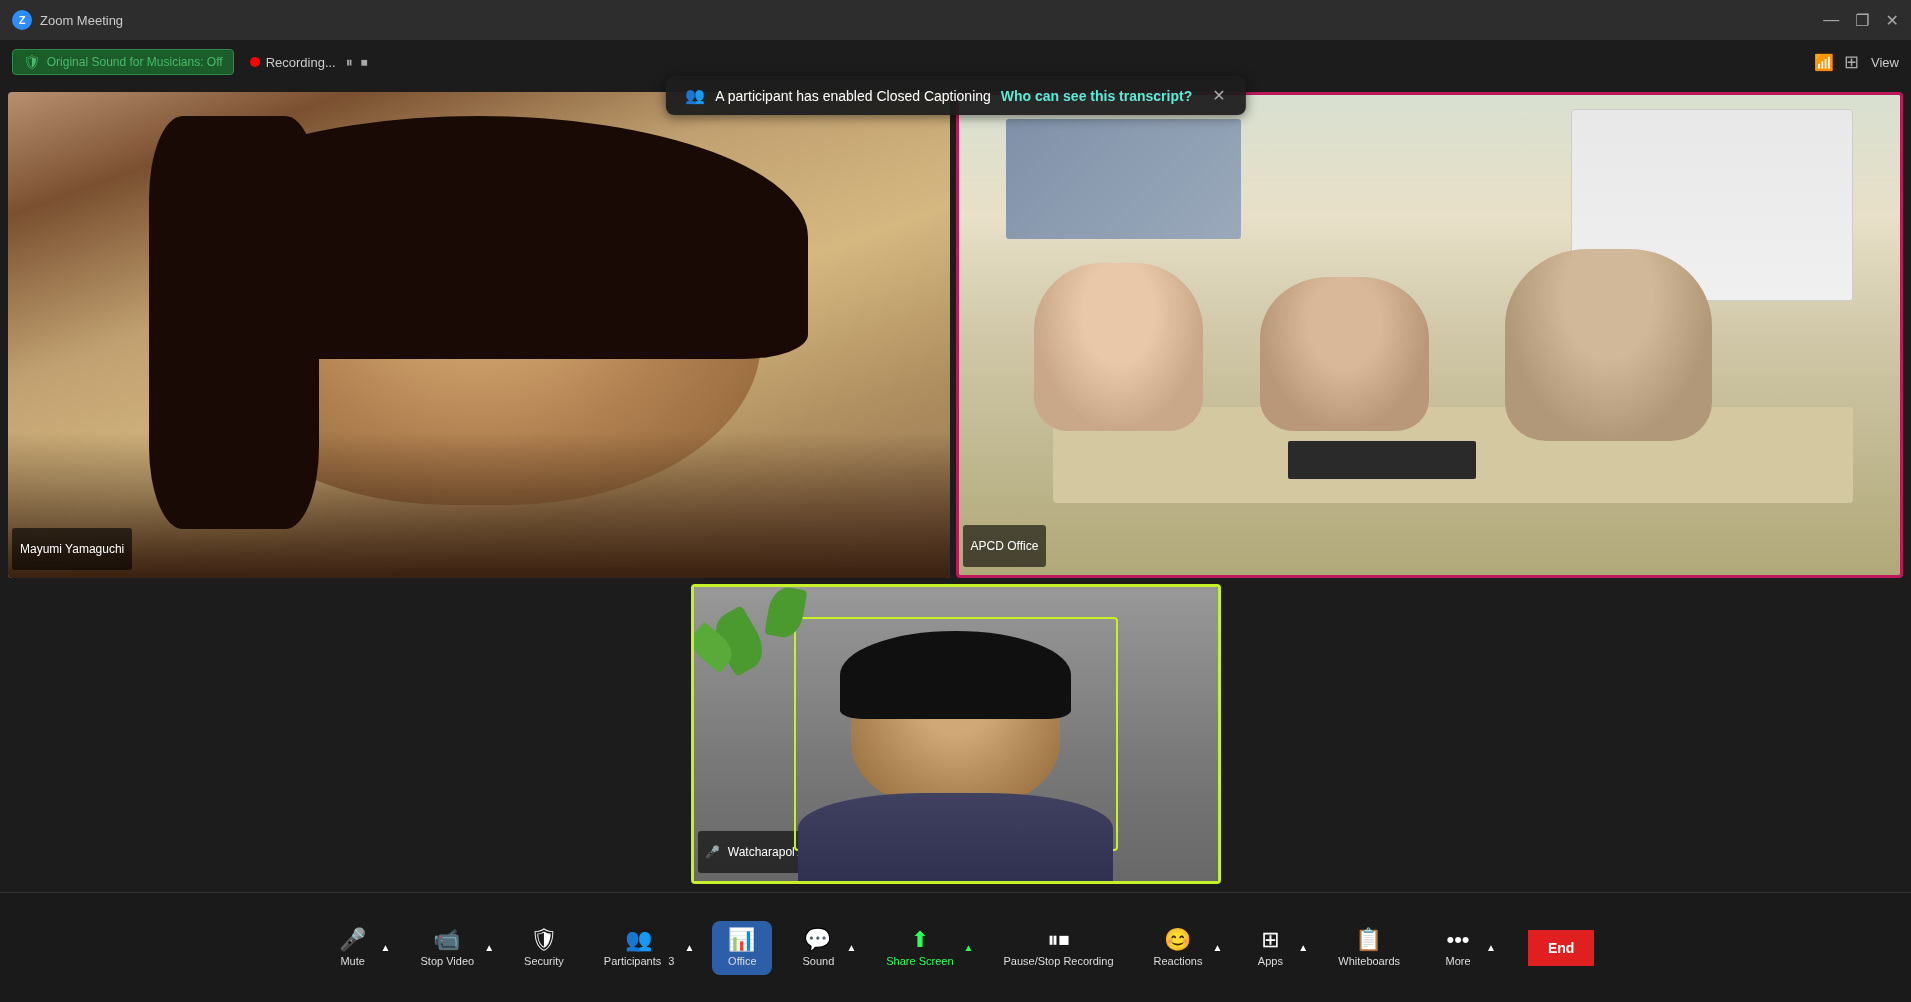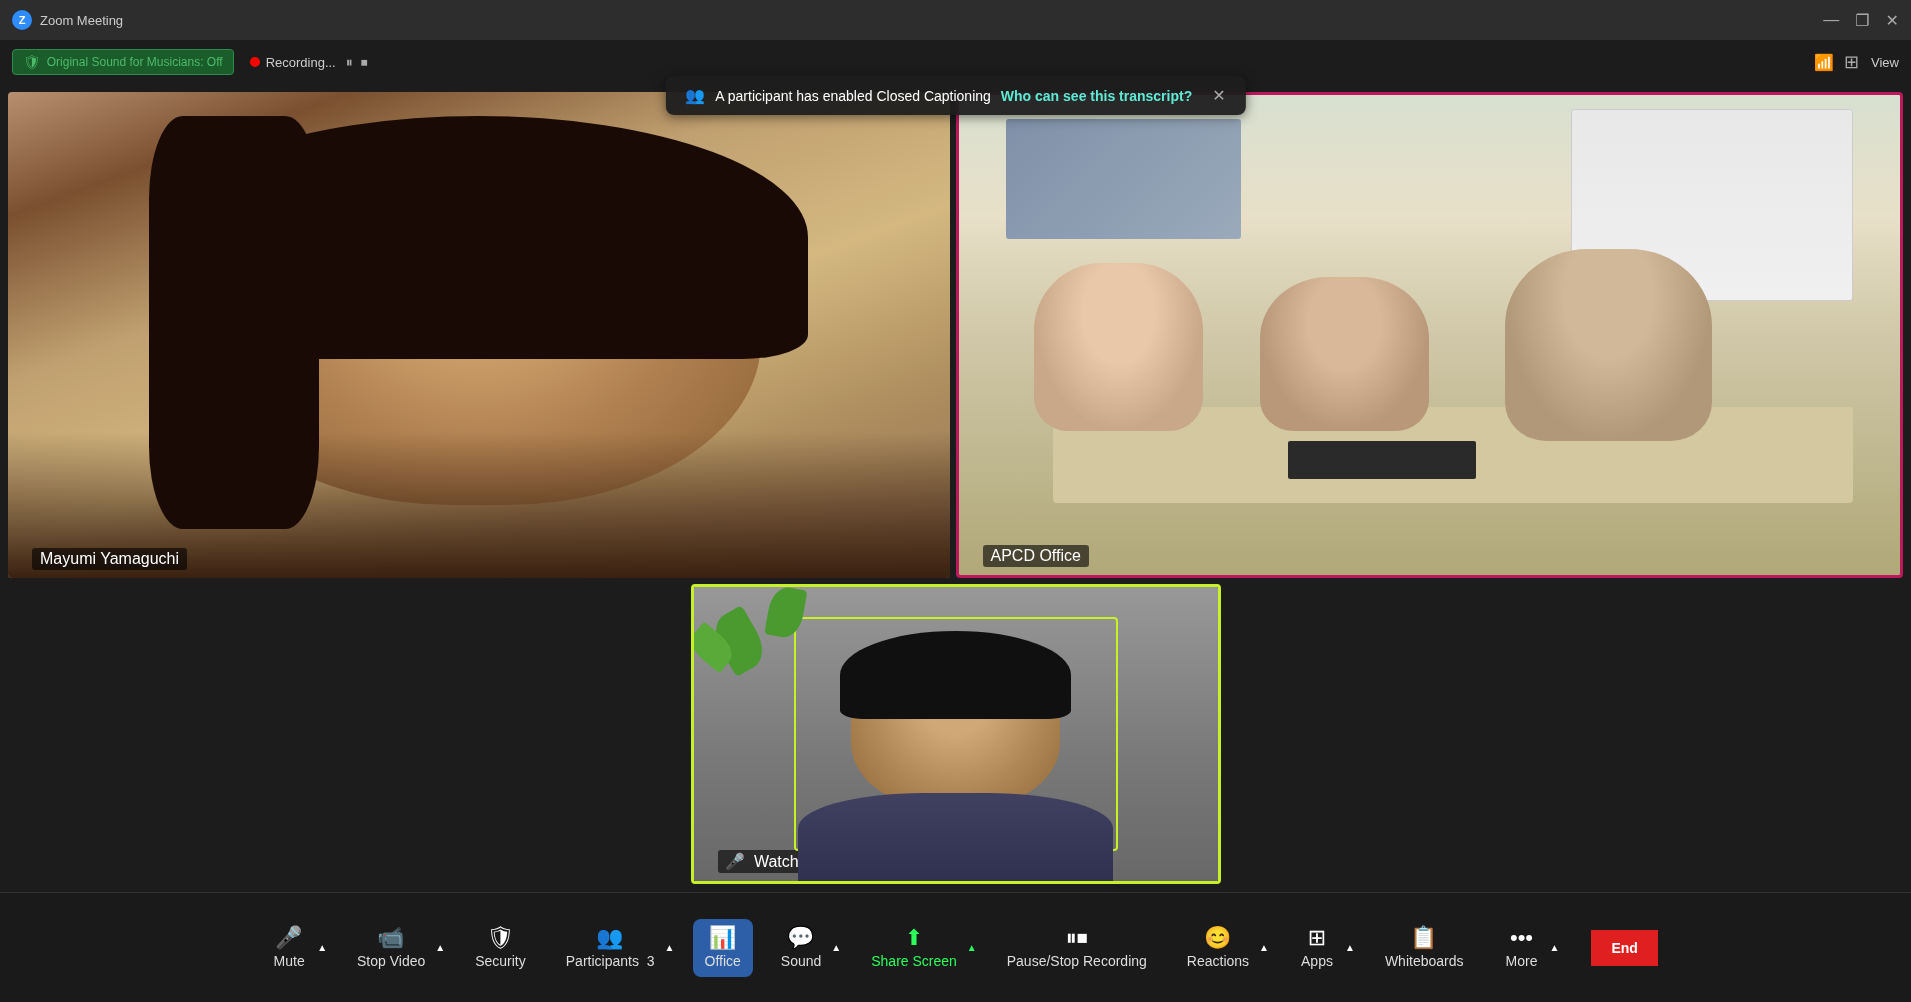--- a/index.html
+++ b/index.html
@@ -181,25 +181,25 @@
       flex: 1;
     }
 
     .video-tile.highlighted {
       border: 3px solid #be185d;
     }
 
     .video-label {
       position: absolute;
       bottom: 8px;
-      left: 24px;
+      left: 4px;
       background: rgba(0,0,0,0.6);
       color: white;
-      font-size: 16px;
-      padding: 2px 8px;
+      font-size: 12px;
+      padding: 14px 8px;
       border-radius: 3px;
     }
 
     .video-label-icon {
       color: #ff4444;
       margin-right: 4px;
     }
 
     
     .bottom-row {
@@ -296,21 +296,21 @@
       font-size: 14px;
       font-weight: 600;
       margin-left: 20px;
     }
 
     .tool-icon {
       font-size: 22px;
       line-height: 1;
     }
     .tool-label {
-      font-size: 14px;
+      font-size: 11px;
       white-space: nowrap;
       color: #ddd;
     }
     .tool-btn.share-screen .tool-label {
       color: #2aff5a;
     }
 
     .caret-btn {
       color: #aaa;
       font-size: 10px;

